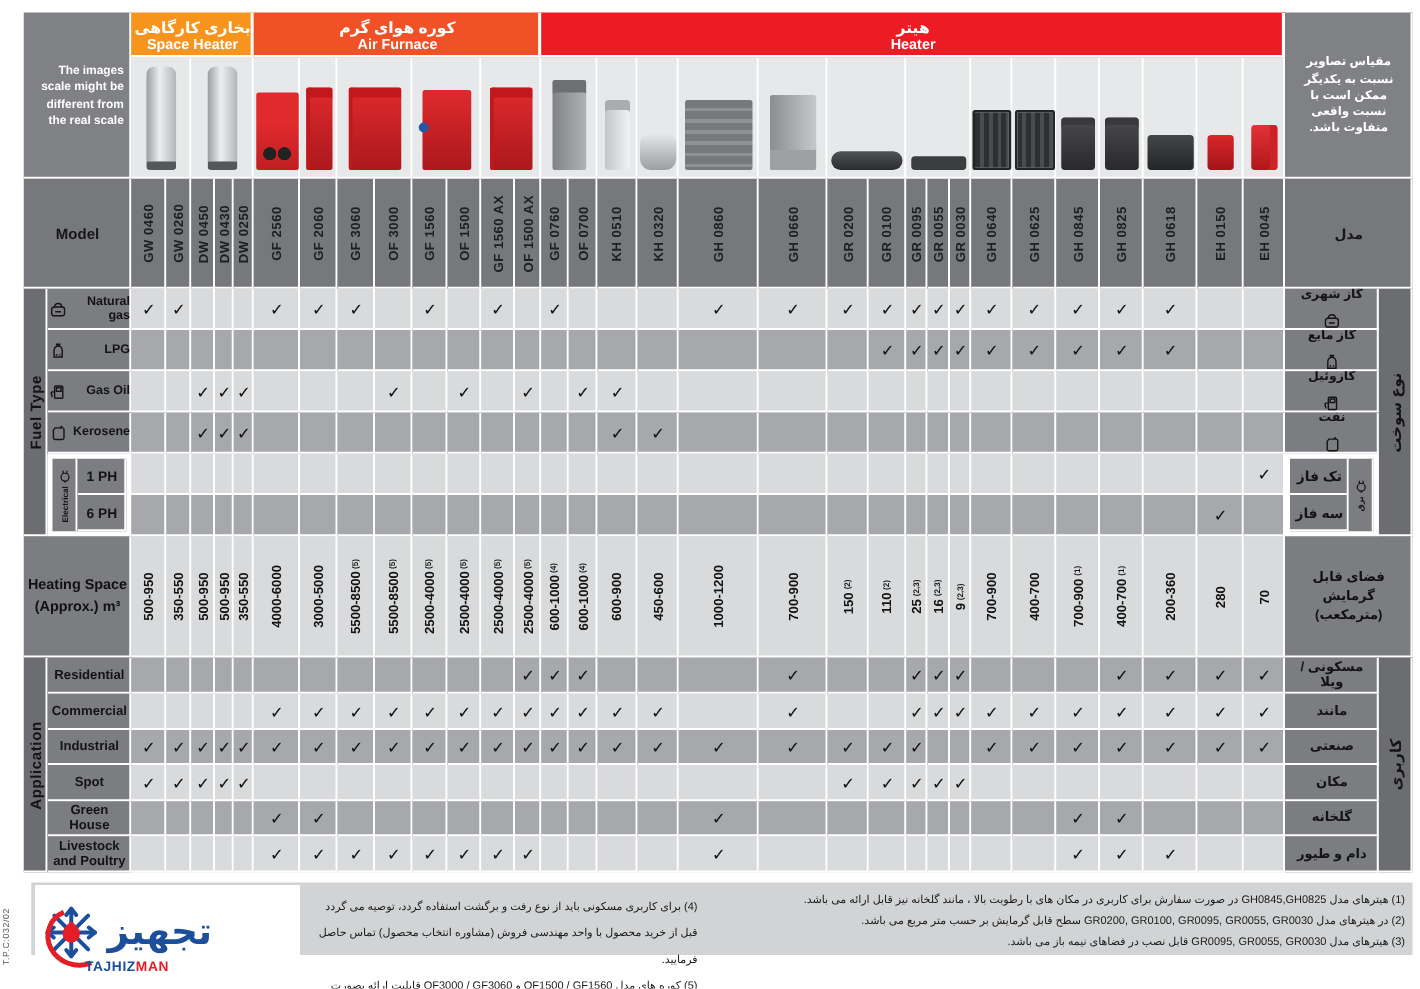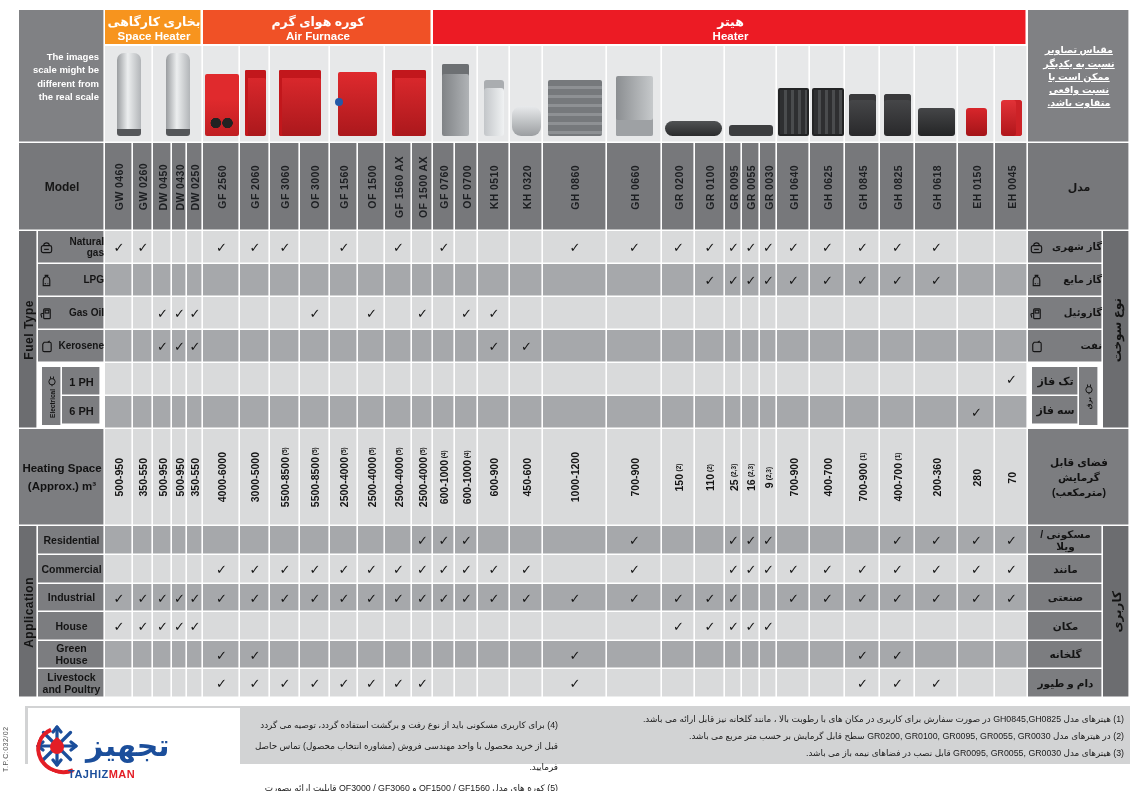--- a/index.html
+++ b/index.html
@@ -20,21 +20,21 @@
   .v{writing-mode:vertical-rl;transform:rotate(180deg);white-space:nowrap;}
   .mtxt{font-size:10.5px;font-weight:700;color:#1d1f22;letter-spacing:.4px;}
   .hval{font-size:10.5px;font-weight:700;color:#141414;}
   .sup{font-size:6.5px;font-weight:700;margin-top:2px;}
   .ck{font-size:13px;font-weight:700;color:#141414;}
   .hdr{font-weight:700;color:#161616;font-size:12px;}
   .hdrfa{font-weight:700;color:#161616;font-size:11px;direction:rtl;}
   .striptxt{font-weight:700;color:#141414;font-size:12px;letter-spacing:.5px;}
   .lbl{justify-content:flex-start;padding:0 1px;gap:2px;}
   .lbl .t{font-weight:700;font-size:10px;color:#141414;line-height:1.05;}
-  .lbl.fa{direction:rtl;justify-content:space-between;}
+  .lbl.fa{direction:rtl;justify-content:space-between;flex-direction:column;}
   .lbl.fa .t{font-size:10px;}
   .ic{flex:0 0 auto;display:flex;align-items:center;}
   .applbl{font-weight:700;font-size:10.5px;color:#141414;text-align:center;line-height:1.1;padding:0 2px;}
   .applbl.fa{direction:rtl;font-size:10.5px;}
   .heathdr{flex-direction:column;font-weight:700;color:#111;font-size:11.5px;line-height:1.5;text-align:center;}
   .heathdr.fa{direction:rtl;font-size:10.5px;line-height:1.4;}
   .eleccell{padding:4px;display:flex;align-items:stretch;justify-content:flex-start;}
   .elecv{width:20px;background:#7C7D80;box-shadow:inset -1.6px 0 0 #fff;display:flex;flex-direction:column;align-items:center;justify-content:center;gap:2px;}
   .elecv .v{font-size:6.5px;font-weight:700;color:#141414;}
   .stack{flex:1;display:flex;flex-direction:column;}
@@ -58,21 +58,21 @@
   .k-panel{width:80%;height:44px;background:repeating-linear-gradient(90deg,#2e2f31 0 4px,#4a4c4e 4px 7px);border:2px solid #232425;border-radius:2px;}
   .k-darkbox{width:76%;height:42px;background:linear-gradient(180deg,#4a4b4d,#29292b);border-radius:3px;box-shadow:inset 0 6px 0 #39393b;}
   .k-darklow{width:86%;height:28px;background:linear-gradient(180deg,#454648,#242526);border-radius:3px;}
   .k-redsmall{width:58%;height:28px;background:linear-gradient(180deg,#d8262b,#a41418);border-radius:3px;}
   .k-redcube{width:64%;height:36px;background:linear-gradient(180deg,#e23237,#b0161b);border-radius:3px;box-shadow:inset -6px 0 0 #cd2227;}
   
   .tl-box{grid-column:1 / span 2;grid-row:1 / span 2;}
   .band-1{grid-column:3 / span 5;grid-row:1;}
   .band-2{grid-column:8 / span 8;grid-row:1;}
   .band-3{grid-column:16 / span 18;grid-row:1;}
-  .tr-box{grid-column:34 / span 2;grid-row:1 / span 2;direction:rtl;text-align:center;text-decoration:underline;}
+  .tr-box{grid-column:34 / span 2;grid-row:1 / span 2;direction:rtl;text-align:center;}
   .mh-en{grid-column:1 / span 2;grid-row:3;}
   .mh-fa{grid-column:34 / span 2;grid-row:3;}
   .fstrip-en{grid-column:1;grid-row:4 / span 6;}
   .fstrip-fa{grid-column:35;grid-row:4 / span 6;}
   .elec-en{grid-column:2;grid-row:8 / span 2;}
   .elec-fa{grid-column:34;grid-row:8 / span 2;}
   .hh-en{grid-column:1 / span 2;grid-row:10;}
   .hh-fa{grid-column:34 / span 2;grid-row:10;}
   .astrip-en{grid-column:1;grid-row:11 / span 6;}
   .astrip-fa{grid-column:35;grid-row:11 / span 6;}
@@ -803,21 +803,21 @@
       <div class="c bgM" style="grid-area: 13 / 25 / span 1 / span 1;"></div>
       <div class="c bgM" style="grid-area: 13 / 26 / span 1 / span 1;"></div>
       <div class="c bgM ck" style="grid-area: 13 / 27 / span 1 / span 1; color: rgb(20, 20, 20);">✓</div>
       <div class="c bgM ck" style="grid-area: 13 / 28 / span 1 / span 1; color: rgb(20, 20, 20);">✓</div>
       <div class="c bgM ck" style="grid-area: 13 / 29 / span 1 / span 1; color: rgb(20, 20, 20);">✓</div>
       <div class="c bgM ck" style="grid-area: 13 / 30 / span 1 / span 1; color: rgb(20, 20, 20);">✓</div>
       <div class="c bgM ck" style="grid-area: 13 / 31 / span 1 / span 1; color: rgb(20, 20, 20);">✓</div>
       <div class="c bgM ck" style="grid-area: 13 / 32 / span 1 / span 1; color: rgb(20, 20, 20);">✓</div>
       <div class="c bgM ck" style="grid-area: 13 / 33 / span 1 / span 1; color: rgb(20, 20, 20);">✓</div>
       <div class="c lblc applbl fa" style="grid-area: 13 / 34 / span 1 / span 1;">صنعتی</div>
-      <div class="c lblc applbl" style="grid-area: 14 / 2 / span 1 / span 1;">House</div>
+      <div class="c lblc applbl" style="grid-area: 14 / 2 / span 1 / span 1;">Spot</div>
       <div class="c bgL ck" style="grid-area: 14 / 3 / span 1 / span 1; color: rgb(20, 20, 20);">✓</div>
       <div class="c bgL ck" style="grid-area: 14 / 4 / span 1 / span 1; color: rgb(20, 20, 20);">✓</div>
       <div class="c bgL ck" style="grid-area: 14 / 5 / span 1 / span 1; color: rgb(20, 20, 20);">✓</div>
       <div class="c bgL ck" style="grid-area: 14 / 6 / span 1 / span 1; color: rgb(20, 20, 20);">✓</div>
       <div class="c bgL ck" style="grid-area: 14 / 7 / span 1 / span 1; color: rgb(20, 20, 20);">✓</div>
       <div class="c bgL" style="grid-area: 14 / 8 / span 1 / span 1;"></div>
       <div class="c bgL" style="grid-area: 14 / 9 / span 1 / span 1;"></div>
       <div class="c bgL" style="grid-area: 14 / 10 / span 1 / span 1;"></div>
       <div class="c bgL" style="grid-area: 14 / 11 / span 1 / span 1;"></div>
       <div class="c bgL" style="grid-area: 14 / 12 / span 1 / span 1;"></div>

